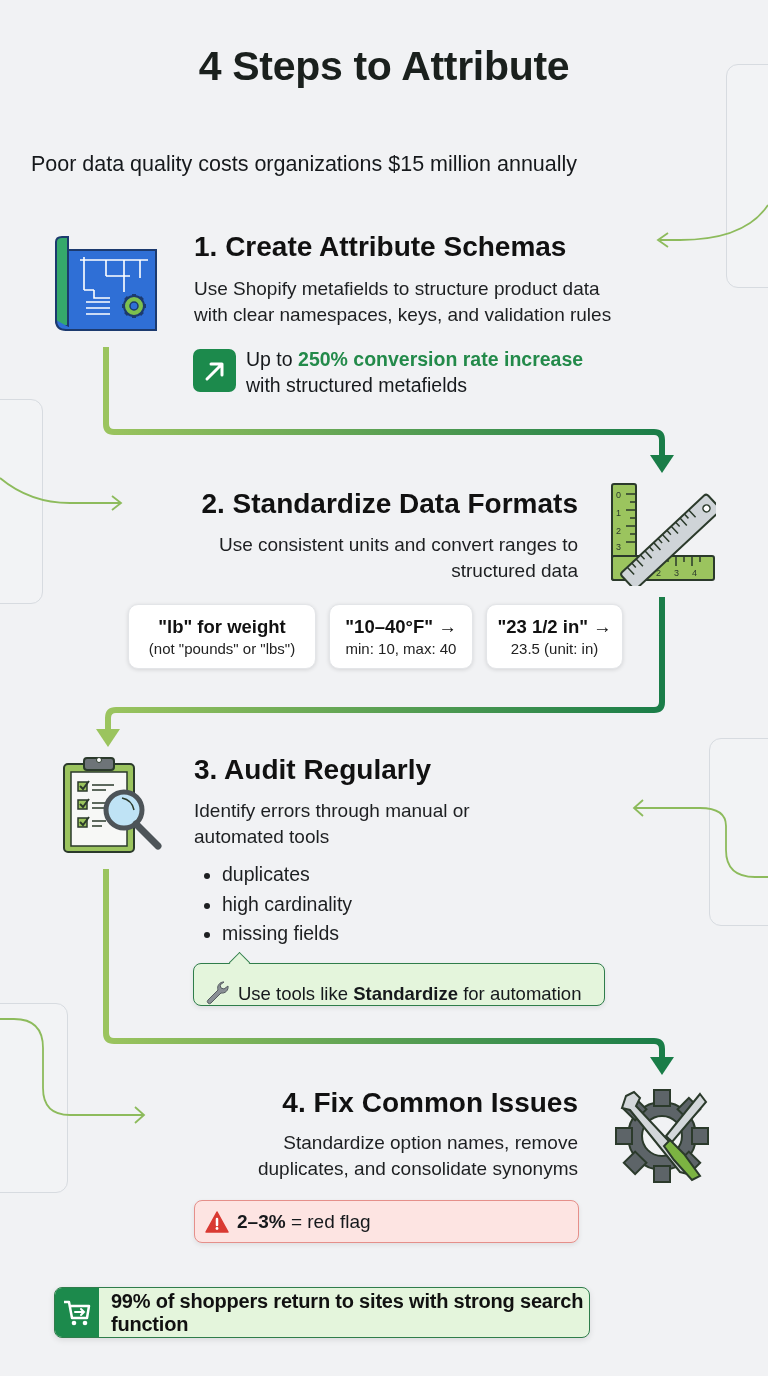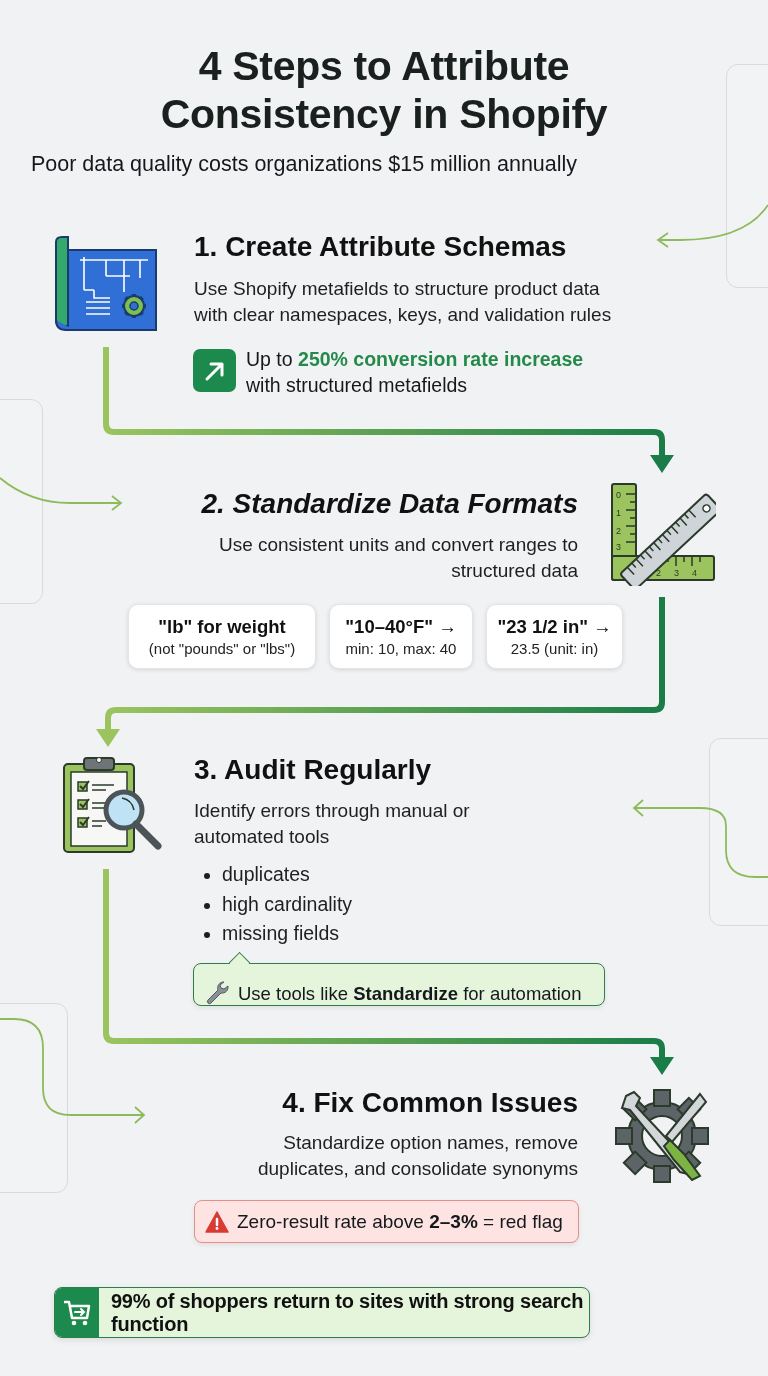--- a/index.html
+++ b/index.html
@@ -105,21 +105,20 @@
 
   <path d="M662 597 L662 702 Q662 710 654 710 L116 710 Q108 710 108 718 L108 730" fill="none" stroke="url(#g2)" stroke-width="6"></path>
   <path d="M96 729 L120 729 L108 747 Z" fill="#9bc45e"></path>
 
   <path d="M106 869 L106 1033 Q106 1041 114 1041 L654 1041 Q662 1041 662 1049 L662 1058" fill="none" stroke="url(#g1)" stroke-width="6"></path>
   <path d="M650 1057 L674 1057 L662 1075 Z" fill="#1a7d48"></path>
 </svg>
 
 <div class="title">
   <div>4 Steps to Attribute</div>
-  <div>Consistency in Shopify</div>
 </div>
 <div class="subtitle">Poor data quality costs organizations $15 million annually</div>
 
 <div class="abs" style="left:54px; top:236px;">
   <svg width="106" height="98" viewBox="0 0 106 98">
     <rect x="12" y="14" width="90" height="80" fill="#2f6fd6" stroke="#1c3a6e" stroke-width="2"></rect>
     <path d="M2 6 Q2 1 8 1 L14 1 L14 90 L8 90 Q2 90 2 84 Z" fill="#35a86b" stroke="#1c3a6e" stroke-width="2"></path>
     <path d="M2 84 Q2 94 12 94 L20 94" fill="#2f6fd6" stroke="#1c3a6e" stroke-width="2"></path>
     <g stroke="#fff" stroke-width="1.6" fill="none">
       <path d="M26 24 L94 24 M30 21 L30 54 M30 54 L40 54 M52 24 L52 40 M52 40 L76 40 M70 24 L70 56 M86 24 L86 42 M40 54 L40 62 L56 62"></path>
@@ -144,21 +143,21 @@
     <svg width="26" height="26" viewBox="0 0 26 26">
         <path d="M5 21 L20 6 M9 6 L20 6 L20 17" fill="none" stroke="#fff" stroke-width="3" stroke-linecap="round" stroke-linejoin="round"></path>
       </svg>
   </div>
   <div class="txt">
     <div><span>Up to </span><span class="green-bold">250% conversion rate increase</span></div>
     <div>with structured metafields</div>
   </div>
 </div>
 
-<div class="step-title right" style="right:190px; top:488px;font-style:italic;">2. Standardize Data Formats</div>
+<div class="step-title right" style="right:190px; top:488px;">2. Standardize Data Formats</div>
 <div class="step-desc right" style="right:190px; top:532px;">
   <div>Use consistent units and convert ranges to</div>
   <div>structured data</div>
 </div>
 <div class="abs" style="left:610px; top:482px;">
   <svg width="106" height="104" viewBox="0 0 106 104">
     <rect x="2" y="2" width="24" height="96" rx="2" fill="#9bc45e" stroke="#2b3a2b" stroke-width="2"></rect>
     <rect x="2" y="74" width="102" height="24" rx="2" fill="#9bc45e" stroke="#2b3a2b" stroke-width="2"></rect>
     <g stroke="#2b3a2b" stroke-width="1.5">
       <path d="M16 12 L26 12 M20 20 L26 20 M16 28 L26 28 M20 36 L26 36 M16 44 L26 44 M20 52 L26 52 M16 60 L26 60"></path>
@@ -263,21 +262,20 @@
   </svg>
 </div>
 <div class="warn">
   <span style="margin-right:8px;">
     <svg width="24" height="22" viewBox="0 0 24 22">
         <path d="M12 1 L23 21 L1 21 Z" fill="#d93a33" stroke="#d93a33" stroke-width="1.5" stroke-linejoin="round"></path>
         <path d="M12 8 L12 14" stroke="#fff" stroke-width="2.5" stroke-linecap="round"></path>
         <circle cx="12" cy="17.5" r="1.4" fill="#fff"></circle>
       </svg>
   </span>
-  <span style="white-space:pre;">Zero-result rate above </span>
     <b>2–3%</b>
     <span style="white-space:pre;"> = red flag</span>
 </div>
 
 <div class="footer">
   <div class="cart">
     <svg width="32" height="32" viewBox="0 0 32 32">
       <path d="M3 5 L8 5 L11 21 L26 21 L28 9 L9 9" fill="none" stroke="#fff" stroke-width="2.5" stroke-linejoin="round"></path>
       <circle cx="13" cy="26" r="2.3" fill="#fff"></circle>
         <circle cx="24" cy="26" r="2.3" fill="#fff"></circle>

